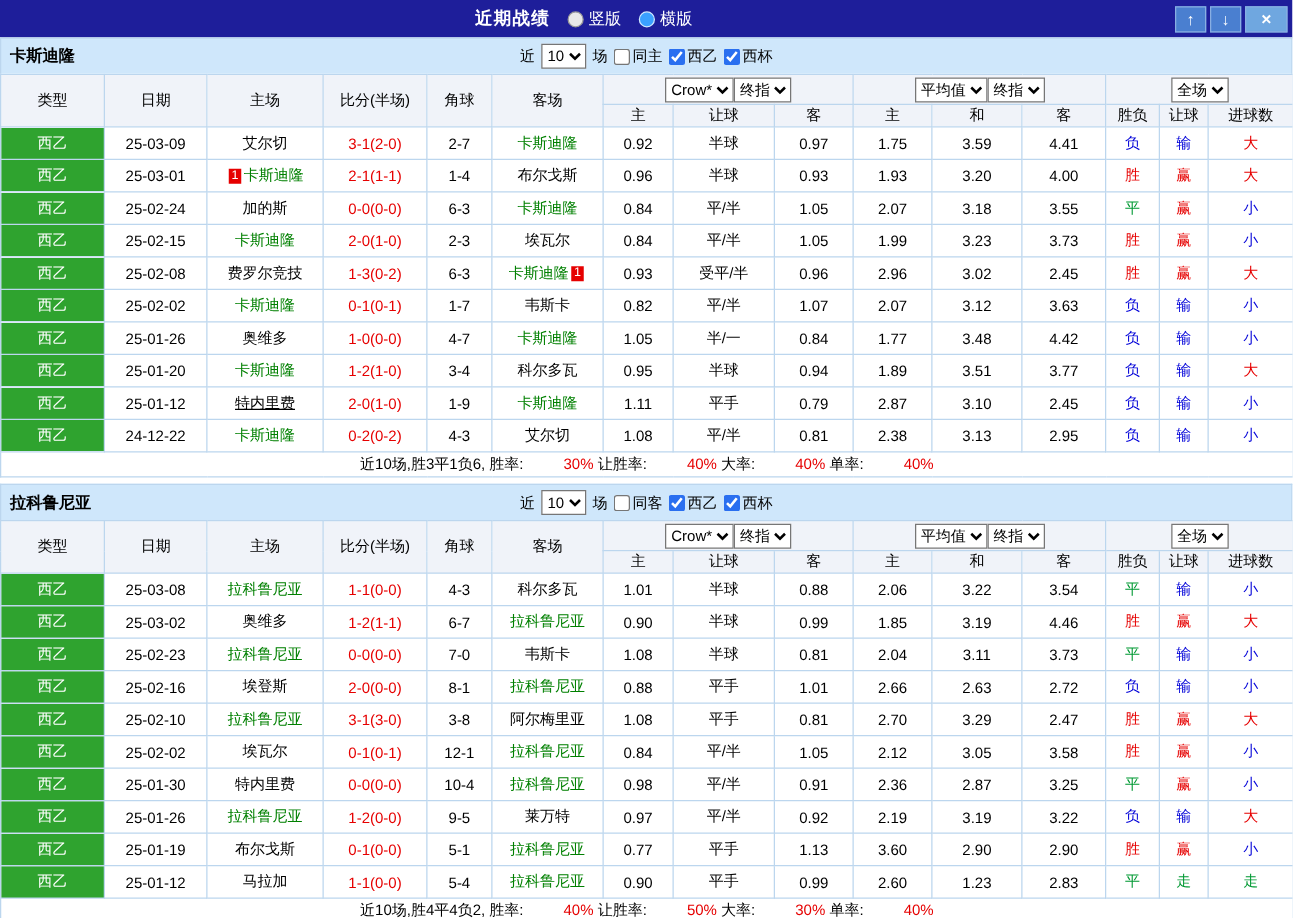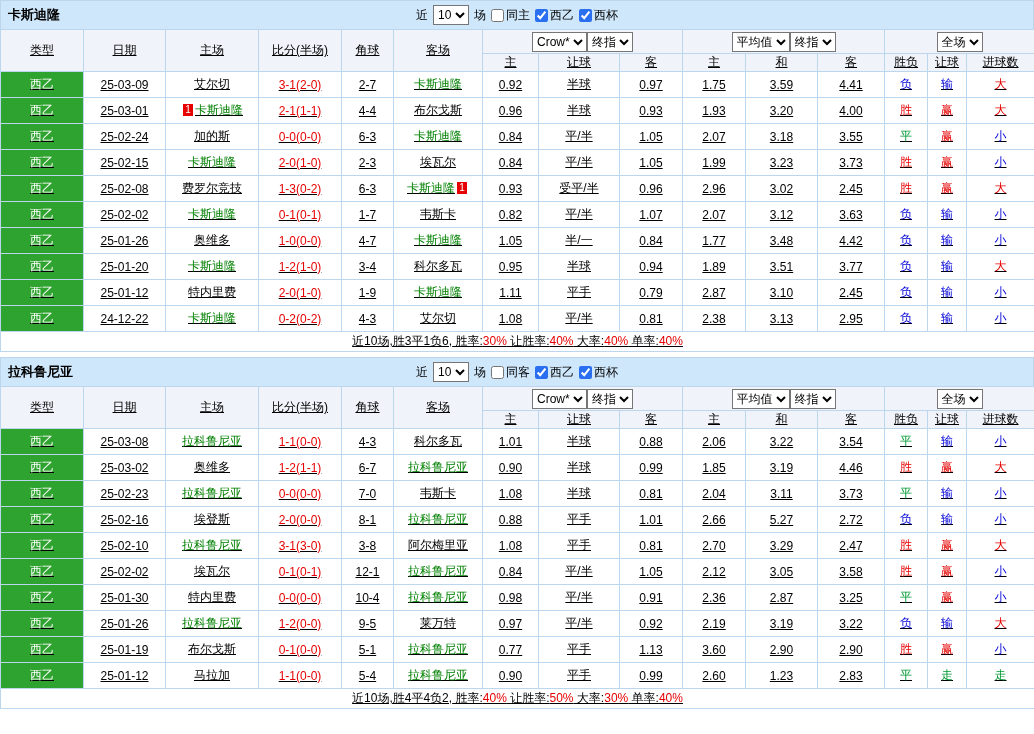--- a/index.html
+++ b/index.html
@@ -56,21 +56,21 @@
   .section-team{font-weight:bold;margin-left:7px;}
   .section-controls{
     position:absolute;left:50%;transform:translateX(-50%);
     display:flex;align-items:center;gap:5px;font-size:12px;white-space:nowrap;
   }
   .cb{display:inline-flex;align-items:center;gap:2px;cursor:pointer;}
   input[type=checkbox]{width:13px;height:13px;margin:0;accent-color:#2a6ff0;}
   .hsel{font-size:12px;height:20px;background:#fff;}
 
   
-  table.grid{width:1034px;border-collapse:collapse;table-layout:fixed;font-size:12px;text-decoration:underline;}
+  table.grid{width:1034px;border-collapse:collapse;table-layout:fixed;font-size:12px;}
   .grid th,.grid td{
     border:1px solid var(--grid-border);
     text-align:center;padding:0 2px;height:25px;
     overflow:hidden;white-space:nowrap;
   }
   .grid thead th{background:var(--header-bg);font-weight:normal;}
   .grid thead tr.selrow th{height:23px;}
   .grid thead tr.subrow th{height:17px;}
   td.league{background:var(--league-bg);color:#fff;padding:0;}
   td.score{color:var(--red);}
@@ -79,27 +79,51 @@
   .team-name.u{text-decoration:underline;}
   .card-badge{
     display:inline-block;background:var(--red);color:#fff;
     font-size:10px;line-height:12px;min-width:10px;height:12px;
     margin:0 2px;vertical-align:1px;
   }
   .c-red{color:var(--red);}
   .c-blue{color:var(--blue);}
   .c-green{color:var(--green);}
   tr.summary td{height:19px;}
-  .stat-val{color:var(--red);}
+  .stat-val{color:var(--red);margin-left:32px;}
   .gap{height:5px;}
 </style>
 </head>
 <body>
 
 <div class="panel">
+  <div class="titlebar">
+    <div class="tb-center">
+      <span class="tb-title">近期战绩</span>
+      <label class="tb-radio">
+        <span class="dot"></span>
+        <span>竖版</span>
+      </label>
+      <label class="tb-radio">
+        <span class="dot on"></span>
+        <span>横版</span>
+      </label>
+    </div>
+    <div class="tb-buttons">
+      <button class="tb-btn">
+        <span>↑</span>
+      </button>
+      <button class="tb-btn">
+        <span>↓</span>
+      </button>
+      <button class="tb-btn close">
+        <span>×</span>
+      </button>
+    </div>
+  </div>
 
   <div id="sections">
       <div class="section">
         <div class="section-bar">
           <span class="section-team">卡斯迪隆</span>
           <span class="section-controls">
             <span>近</span>
             <select class="hsel"><option>10</option></select>
             <span>场</span>
             <label class="cb">
@@ -174,21 +198,21 @@
               <td>4.41</td>
               <td class="c-blue">负</td>
               <td class="c-blue">输</td>
               <td class="c-red">大</td>
             </tr>
             <tr>
               <td class="league">西乙</td>
               <td>25-03-01</td>
               <td class="team-cell"><span class="card-badge">1</span><span class="team-name focus">卡斯迪隆</span></td>
               <td class="score">2-1(1-1)</td>
-              <td>4-4</td>
+              <td>1-4</td>
               <td class="team-cell"><span class="team-name">布尔戈斯</span></td>
               <td>0.96</td>
               <td>半球</td>
               <td>0.93</td>
               <td>1.93</td>
               <td>3.20</td>
               <td>4.00</td>
               <td class="c-red">胜</td>
               <td class="c-red">赢</td>
               <td class="c-red">大</td>
@@ -455,21 +479,21 @@
               <td class="league">西乙</td>
               <td>25-02-16</td>
               <td class="team-cell"><span class="team-name">埃登斯</span></td>
               <td class="score">2-0(0-0)</td>
               <td>8-1</td>
               <td class="team-cell"><span class="team-name focus">拉科鲁尼亚</span></td>
               <td>0.88</td>
               <td>平手</td>
               <td>1.01</td>
               <td>2.66</td>
-              <td>5.27</td>
+              <td>2.63</td>
               <td>2.72</td>
               <td class="c-blue">负</td>
               <td class="c-blue">输</td>
               <td class="c-blue">小</td>
             </tr>
             <tr>
               <td class="league">西乙</td>
               <td>25-02-10</td>
               <td class="team-cell"><span class="team-name focus">拉科鲁尼亚</span></td>
               <td class="score">3-1(3-0)</td>

